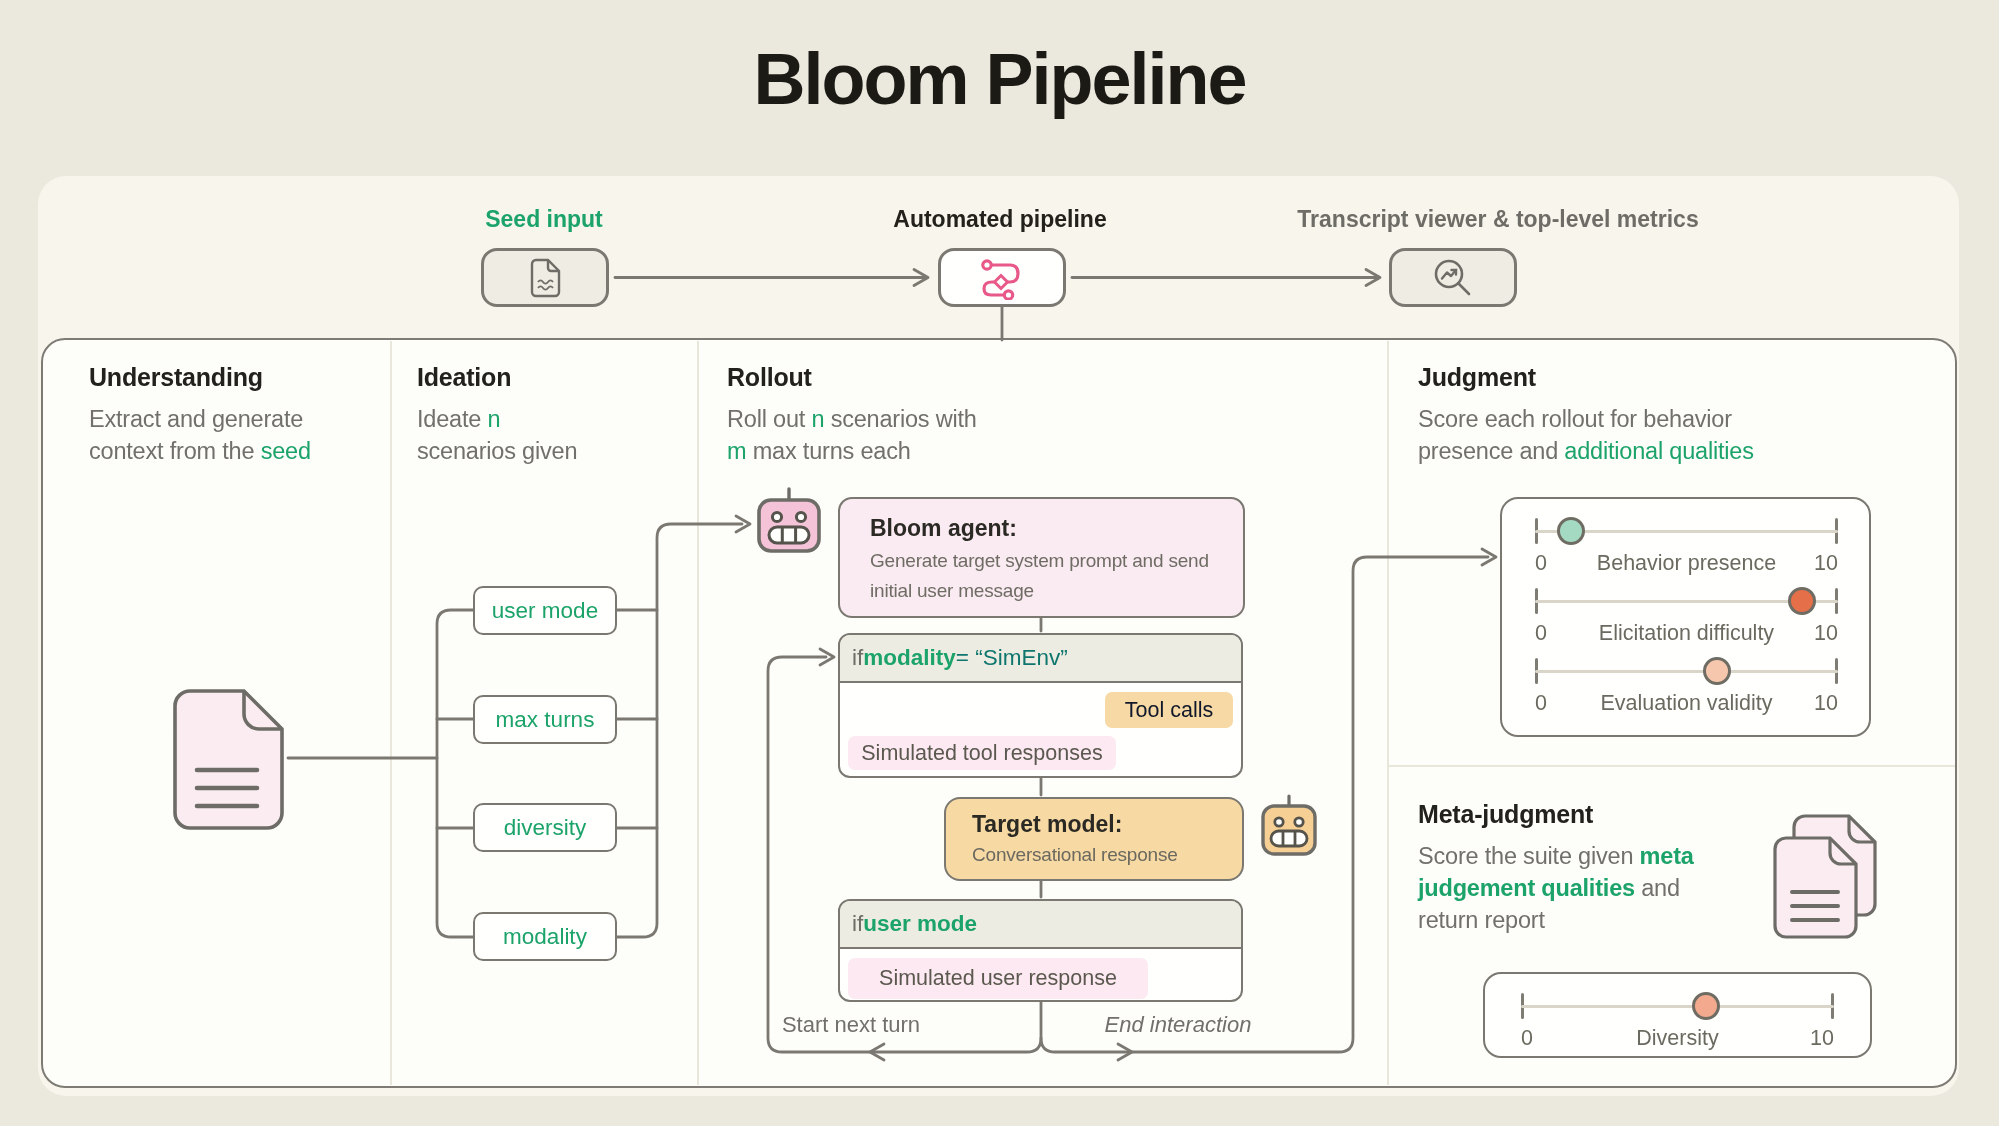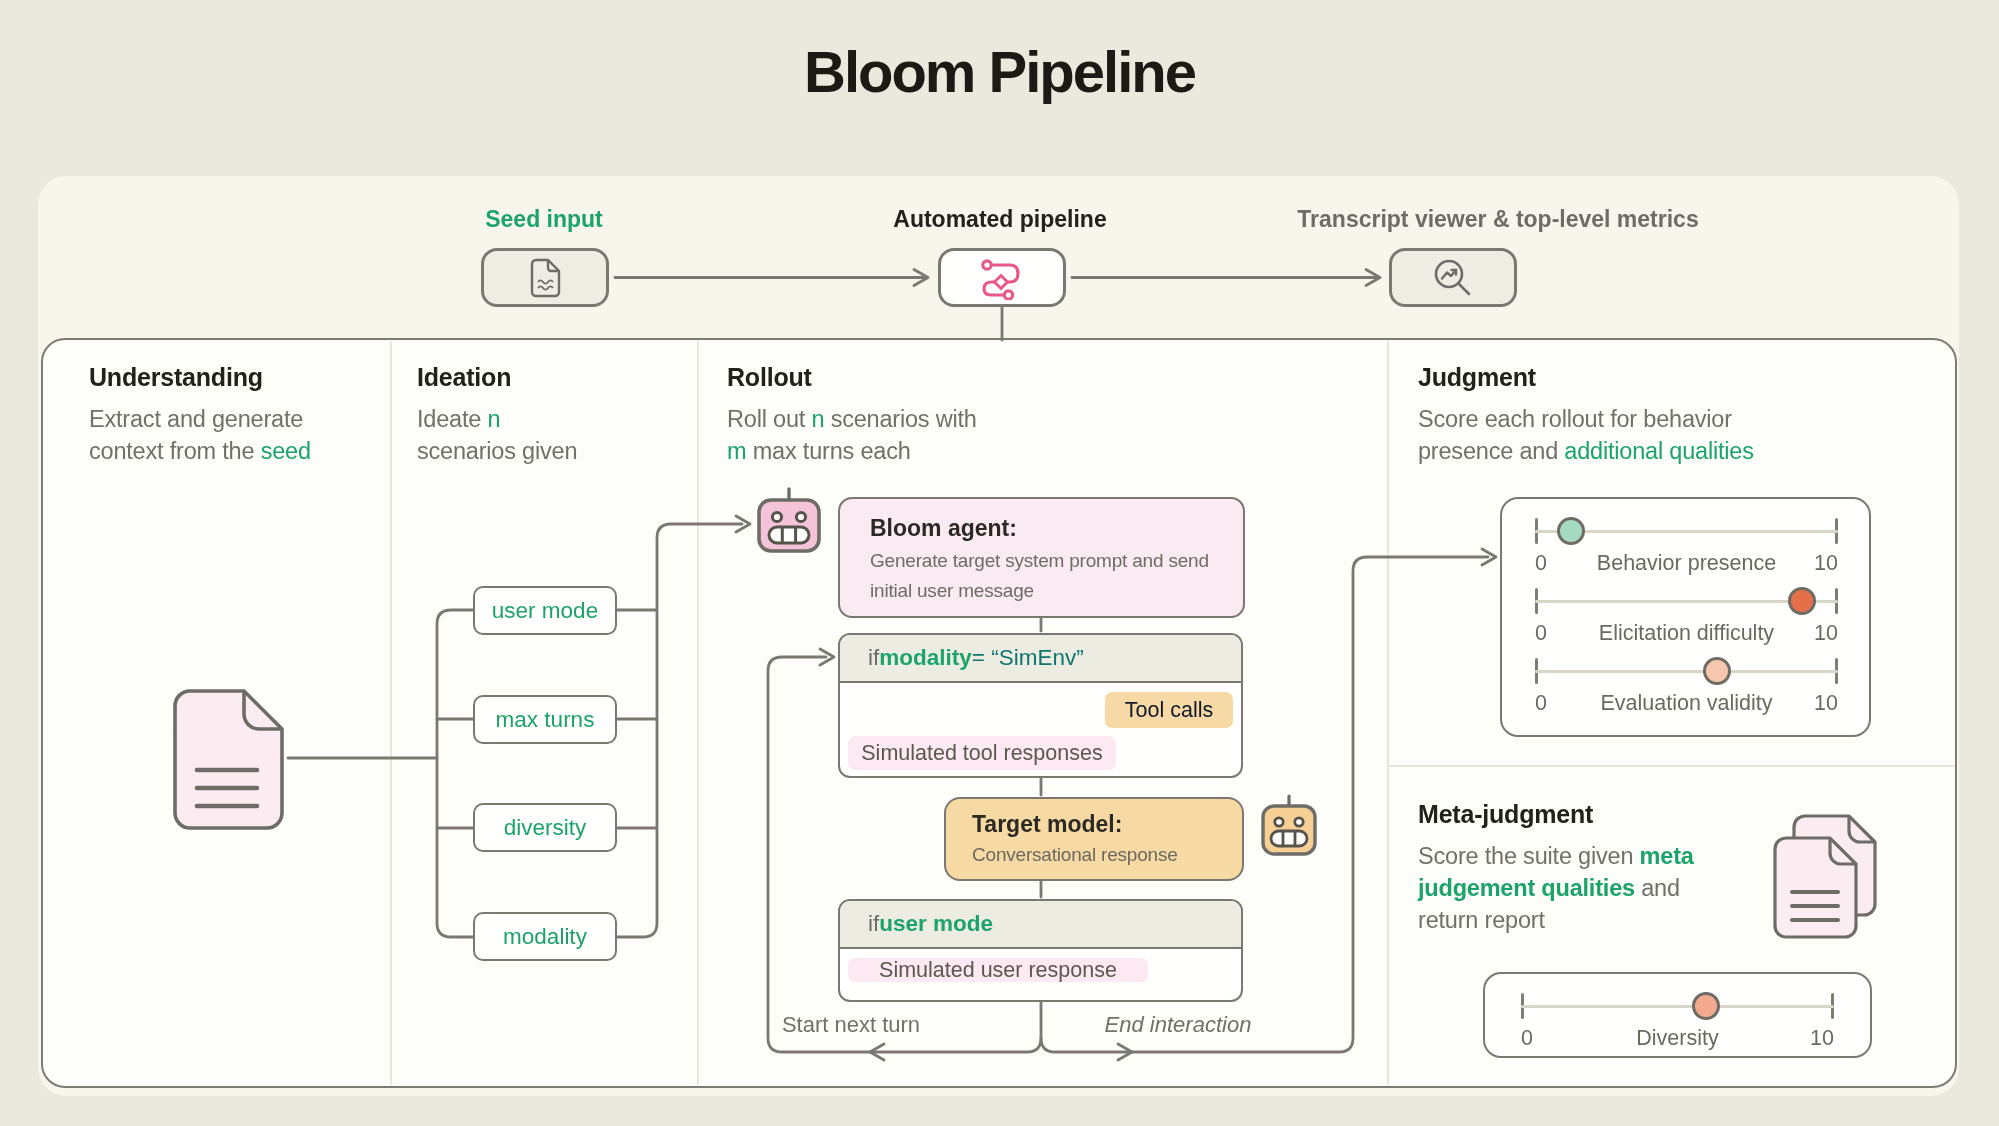--- a/index.html
+++ b/index.html
@@ -1,41 +1,41 @@
 <!DOCTYPE html>
 <html><head>
 <meta charset="utf-8">
 <style>
   html,body{margin:0;padding:0;background:#ebe8de;}
   .stage{position:relative;width:1999px;height:1126px;background:#ebe8de;
          font-family:"Liberation Sans",sans-serif;overflow:hidden;}
   .abs{position:absolute;}
   .title{position:absolute;top:38px;left:0;width:100%;text-align:center;
-         font-size:58px;font-weight:800;letter-spacing:-2px;color:#1b1a15;}
+         font-size:72px;font-weight:800;letter-spacing:-2px;color:#1b1a15;}
   .cream{position:absolute;left:38px;top:176px;width:1921px;height:920px;
          background:#f7f5ec;border-radius:28px;}
   .panel{position:absolute;left:41px;top:338px;width:1916px;height:750px;
          background:#fdfdfa;border:2.5px solid #7d7b73;border-radius:24px;box-sizing:border-box;}
   .vdiv{position:absolute;top:341px;width:2px;height:744px;background:#e9e6db;}
   .hdiv{position:absolute;left:1389px;top:765px;width:566px;height:2px;background:#e9e6db;}
   .toplabel{position:absolute;top:206px;transform:translateX(-50%);font-size:23px;font-weight:700;white-space:nowrap;}
   .iconbtn{position:absolute;top:248px;width:128px;height:59px;border:3px solid #7a7870;
            border-radius:16px;box-sizing:border-box;display:flex;align-items:center;justify-content:center;}
   .colhead{position:absolute;font-size:25px;font-weight:700;color:#22211b;letter-spacing:-0.2px;}
   .coldesc{position:absolute;font-size:23.5px;line-height:32px;color:#72706a;letter-spacing:-0.2px;}
   .green{color:#1ca36a;}
   .dark{color:#0f766e;}
   .param{position:absolute;left:473px;width:144px;height:49px;border:2.5px solid #7a7870;border-radius:10px;
          background:#fffffd;color:#1ca36a;font-size:22.5px;display:flex;align-items:center;justify-content:center;box-sizing:border-box;}
   .bigbox{position:absolute;border:2.5px solid #7a7870;border-radius:14px;box-sizing:border-box;}
   .boxtitle{font-size:23px;font-weight:700;color:#2a2923;}
   .boxbody{font-size:19px;color:#6e6c64;line-height:30px;letter-spacing:-0.2px;}
   .ifbox{position:absolute;border:2.5px solid #7a7870;border-radius:12px;background:#fffffd;overflow:hidden;box-sizing:border-box;}
   .ifhead{height:48px;background:#edece2;border-bottom:2.5px solid #7a7870;display:flex;align-items:center;
-          padding-left:28px;font-size:22.5px;color:#6e6c66;box-sizing:border-box;}
+          padding-left:12px;font-size:22.5px;color:#6e6c66;box-sizing:border-box;}
   .chip{position:absolute;border-radius:7px;font-size:21.5px;display:flex;align-items:center;justify-content:center;}
   .chip.orange{background:#f6d9a4;color:#0f172a;font-weight:400;}
   .chip.pink{background:#fce9f1;color:#5a584f;}
   .looplabel{position:absolute;top:1012px;transform:translateX(-50%);font-size:22px;color:#72706a;white-space:nowrap;}
   .sliderpanel{position:absolute;background:#fffffd;border:2.5px solid #7a7870;border-radius:18px;box-sizing:border-box;}
   .slider{position:absolute;}
   .track{position:relative;height:30px;}
   .track .line{position:absolute;left:0;right:0;top:13.5px;height:3px;background:#d9d6c9;border-radius:2px;}
   .tick{position:absolute;top:2px;width:3px;height:26px;background:#7e7c73;border-radius:2px;}
   .t-left{left:0;} .t-right{right:0;}
@@ -173,21 +173,21 @@
       <rect x="11" y="38" width="36" height="15" rx="7.5" fill="#fffffd" stroke="#55534b" stroke-width="2.8"></rect>
       <path d="M23,38 V53 M35,38 V53" stroke="#55534b" stroke-width="2.8"></path>
     </svg>
   </div>
 
   <div class="ifbox" style="left:838px;top:899px;width:405px;height:103px;">
     <div class="ifhead">
         <span>if </span>
         <span class="green" style="font-weight:700;">user mode</span>
       </div>
-    <div class="chip pink" style="left:8px;top:57px;width:300px;height:24px;">
+    <div class="chip pink" style="left:8px;top:57px;width:300px;height:41px;">
         <span>Simulated user response</span>
       </div>
   </div>
 
   <div class="looplabel" style="left:851px;">Start next turn</div>
   <div class="looplabel" style="left:1178px;font-style:italic;">End interaction</div>
 
   <div class="sliderpanel" style="left:1500px;top:497px;width:371px;height:240px;"></div>
 
   <div class="slider" style="left:1535px;top:516px;width:303px;">

